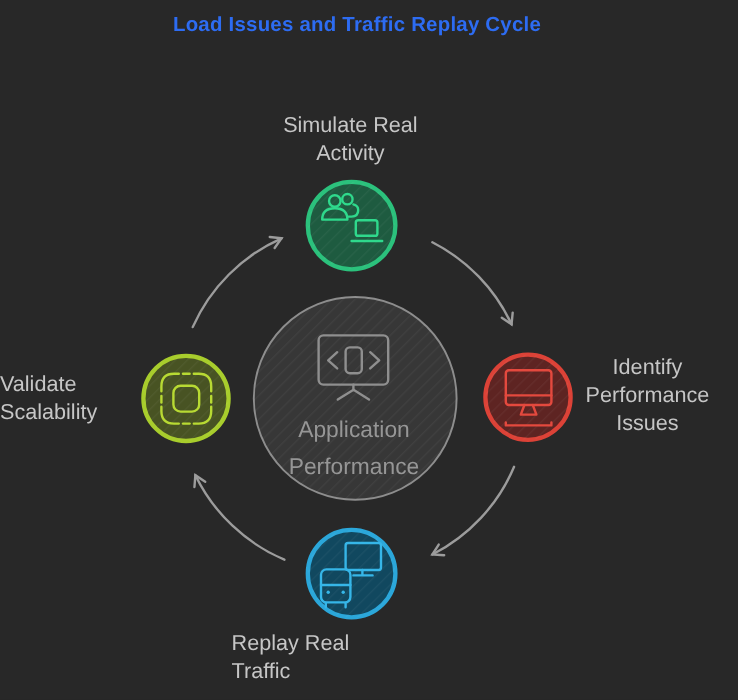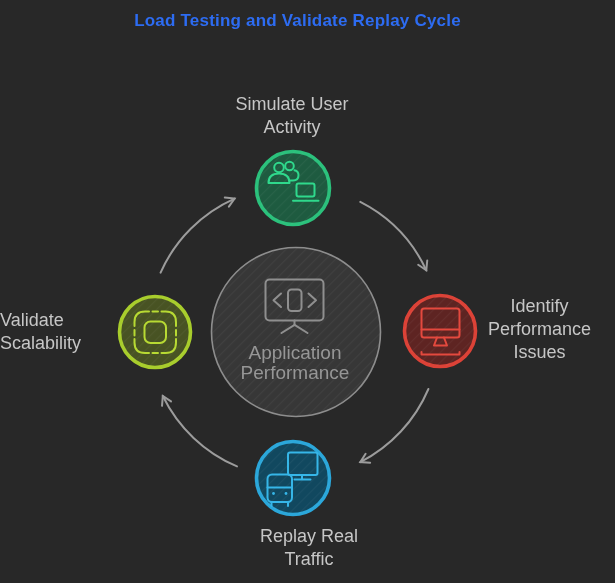--- a/index.html
+++ b/index.html
@@ -12,34 +12,34 @@
     text-align:center; font-size:17px; font-weight:bold;
     letter-spacing:0.2px; color:#2d6cf2;
   }
   .diagram-svg { position:absolute; top:0; left:0; }
   .node-label {
     position:absolute; font-size:18px; line-height:23px;
     color:#c6c6c6; white-space:pre-line;
   }
   .label-simulate { left:192px; top:93px;  width:200px; text-align:center; }
   .label-identify { left:488px; top:295px; text-align:center; }
-  .label-replay   { left:209px; top:525px; width:200px; text-align:center; }
+  .label-replay   { left:193px; top:525px; width:200px; }
   .label-validate { left:0px;   top:309px; width:102px; text-align:left; }
   .center-label {
     position:absolute; left:210px; top:343px; width:170px;
-    text-align:center; font-size:19px; line-height:20px;
+    text-align:center; font-size:19px; line-height:31px;
     color:#969696; white-space:pre-line;
   }
 </style>
 </head>
 <body>
 
 <div class="canvas">
 
-  <div class="title">Load Testing and Validate Replay Cycle</div>
+  <div class="title">Load Issues and Traffic Replay Cycle</div>
 
   <svg class="diagram-svg" width="615" height="583" viewBox="0 0 615 583">
     <defs>
       <marker id="arrowhead" markerUnits="userSpaceOnUse" markerWidth="16" markerHeight="16" refX="10.5" refY="7" orient="auto">
         <path d="M2 2 L10.5 7 L2 12" fill="none" stroke="#9c9c9c" stroke-width="2" stroke-linecap="round"></path>
       </marker>
       <pattern id="hatch" width="7" height="7" patternUnits="userSpaceOnUse" patternTransform="rotate(45)">
         <line x1="0" y1="0" x2="0" y2="7" stroke="rgba(255,255,255,0.045)" stroke-width="2.2"></line>
       </pattern>
     </defs>
@@ -112,21 +112,21 @@
         <path d="M 176 339 L 176 342.5 Q 176 353 165.5 353 L 161.5 353"></path>
         <path d="M 149 353 L 145 353 Q 134.5 353 134.5 342.5 L 134.5 339"></path>
         <path d="M 152.5 311.5 H 158"></path>
         <path d="M 176 330 V 335.5"></path>
         <path d="M 152.5 353 H 158"></path>
         <path d="M 134.5 330 V 335.5"></path>
       </g>
     </g>
   </svg>
 
-  <div class="node-label label-simulate">Simulate User
+  <div class="node-label label-simulate">Simulate Real
 Activity</div>
   <div class="node-label label-identify">Identify
 Performance
 Issues</div>
   <div class="node-label label-replay">Replay Real
 Traffic</div>
   <div class="node-label label-validate">Validate
 Scalability</div>
   <div class="center-label">Application
 Performance</div>

